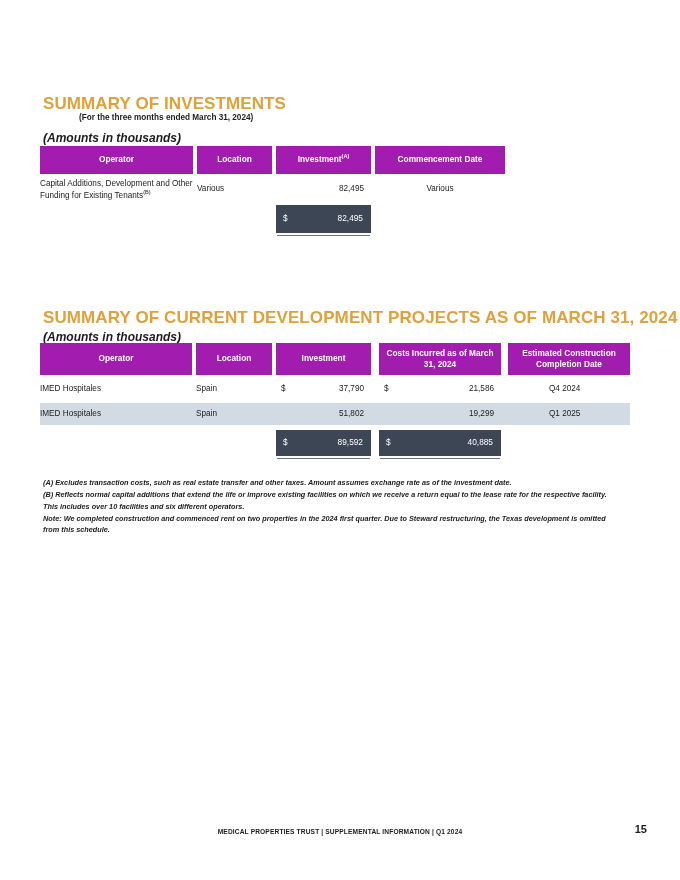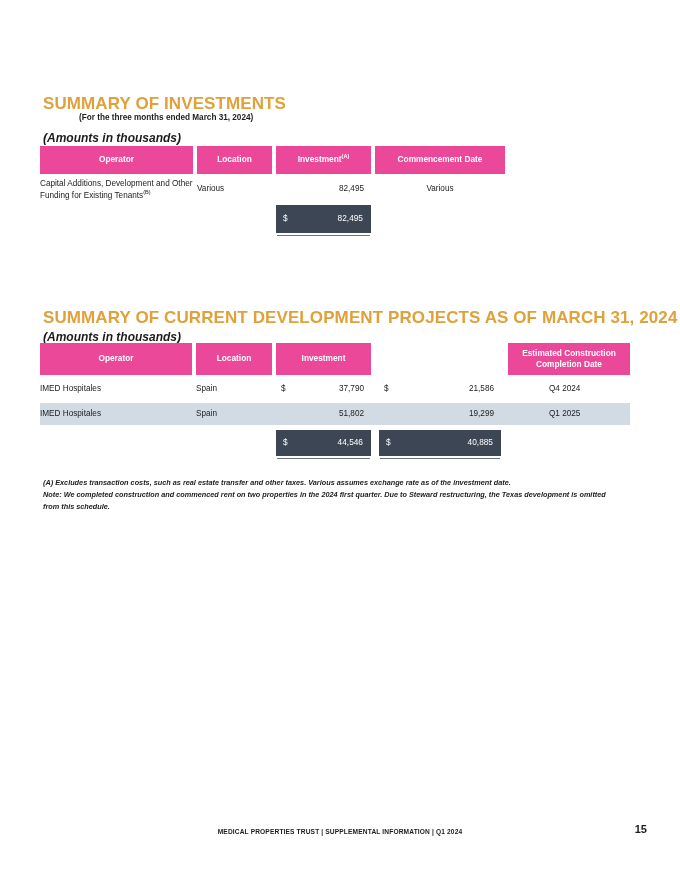--- a/index.html
+++ b/index.html
@@ -60,21 +60,21 @@
     font-size: 12px;
     font-style: italic;
     font-weight: bold;
     color: #1c1c1c;
     white-space: nowrap;
   }
 
   
   .hdr {
     position: absolute;
-    background: #ec4899;
+    background: #a21caf;
     color: #ffffff;
     font-size: 8.3px;
     font-weight: bold;
     display: flex;
     align-items: center;
     justify-content: center;
     text-align: center;
     line-height: 1.35;
     box-sizing: border-box;
     padding: 8px 3px;
@@ -209,20 +209,23 @@
 
   <div class="hdr" style="left:40px;  top:343px; width:152px; height:32px;">
       <span>Operator</span>
     </div>
   <div class="hdr" style="left:196px; top:343px; width:76px;  height:32px;">
       <span>Location</span>
     </div>
   <div class="hdr" style="left:276px; top:343px; width:95px;  height:32px;">
       <span>Investment</span>
     </div>
+  <div class="hdr" style="left:379px; top:343px; width:122px; height:32px;">
+      <span>Costs Incurred as of March 31, 2024</span>
+    </div>
   <div class="hdr" style="left:508px; top:343px; width:122px; height:32px;">
       <span>Estimated Construction Completion  Date</span>
     </div>
 
   <div class="cell left" style="left:40px;  top:383px; width:152px; height:12px;">IMED Hospitales</div>
   <div class="cell left" style="left:196px; top:383px; width:76px;  height:12px;">Spain</div>
   <div class="cell left" style="left:281px; top:383px; width:14px;  height:12px;">$</div>
   <div class="cell right" style="left:295px; top:383px; width:69px;  height:12px;">37,790</div>
   <div class="cell left" style="left:384px; top:383px; width:14px;  height:12px;">$</div>
   <div class="cell right" style="left:398px; top:383px; width:96px;  height:12px;">21,586</div>
@@ -232,28 +235,29 @@
   <div class="cell left" style="left:40px;  top:408px; width:152px; height:12px;">IMED Hospitales</div>
   <div class="cell left" style="left:196px; top:408px; width:76px;  height:12px;">Spain</div>
   <div class="cell left" style="left:281px; top:408px; width:14px;  height:12px;"></div>
   <div class="cell right" style="left:295px; top:408px; width:69px;  height:12px;">51,802</div>
   <div class="cell left" style="left:384px; top:408px; width:14px;  height:12px;"></div>
   <div class="cell right" style="left:398px; top:408px; width:96px;  height:12px;">19,299</div>
   <div class="cell left" style="left:549px; top:408px; width:82px;  height:12px;">Q1 2025</div>
 
   <div class="total-box" style="left:276px; top:430px; width:95px; height:26px;">
     <span class="cur">$</span>
-    <span class="val">44,546</span>
+    <span class="val">89,592</span>
   </div>
   <div class="total-box" style="left:379px; top:430px; width:122px; height:26px;">
     <span class="cur">$</span>
     <span class="val">40,885</span>
   </div>
 
   <div class="footnotes">
-    <p>(A) Excludes transaction costs, such as real estate transfer and other taxes. Various assumes exchange rate as of the investment date.</p>
+    <p>(A) Excludes transaction costs, such as real estate transfer and other taxes. Amount assumes exchange rate as of the investment date.</p>
+    <p>(B) Reflects normal capital additions that extend the life or improve existing facilities on which we receive a return equal to the lease rate for the respective facility.  This includes over 10 facilities and six different operators.</p>
     <p>Note:  We completed construction and commenced rent on two properties in the 2024 first quarter. Due to Steward restructuring, the Texas development is omitted from this schedule.</p>
   </div>
 
   <div class="footer-text">MEDICAL PROPERTIES TRUST | SUPPLEMENTAL INFORMATION | Q1 2024</div>
   <div class="page-number">15</div>
 
 </div>
 
 </body></html>

